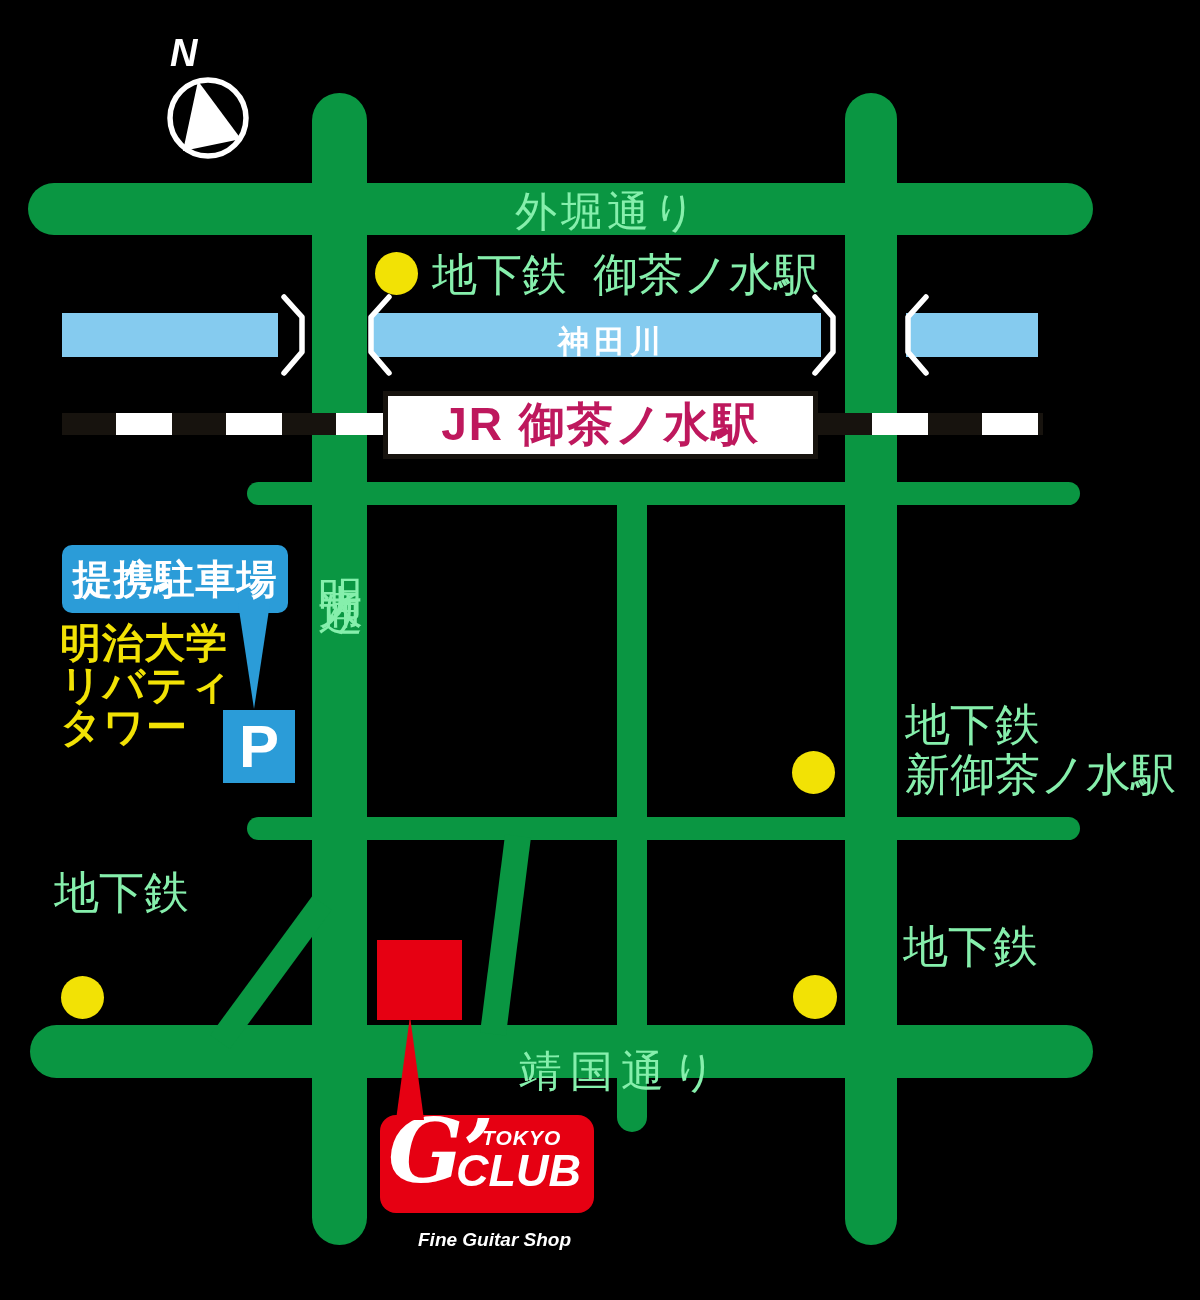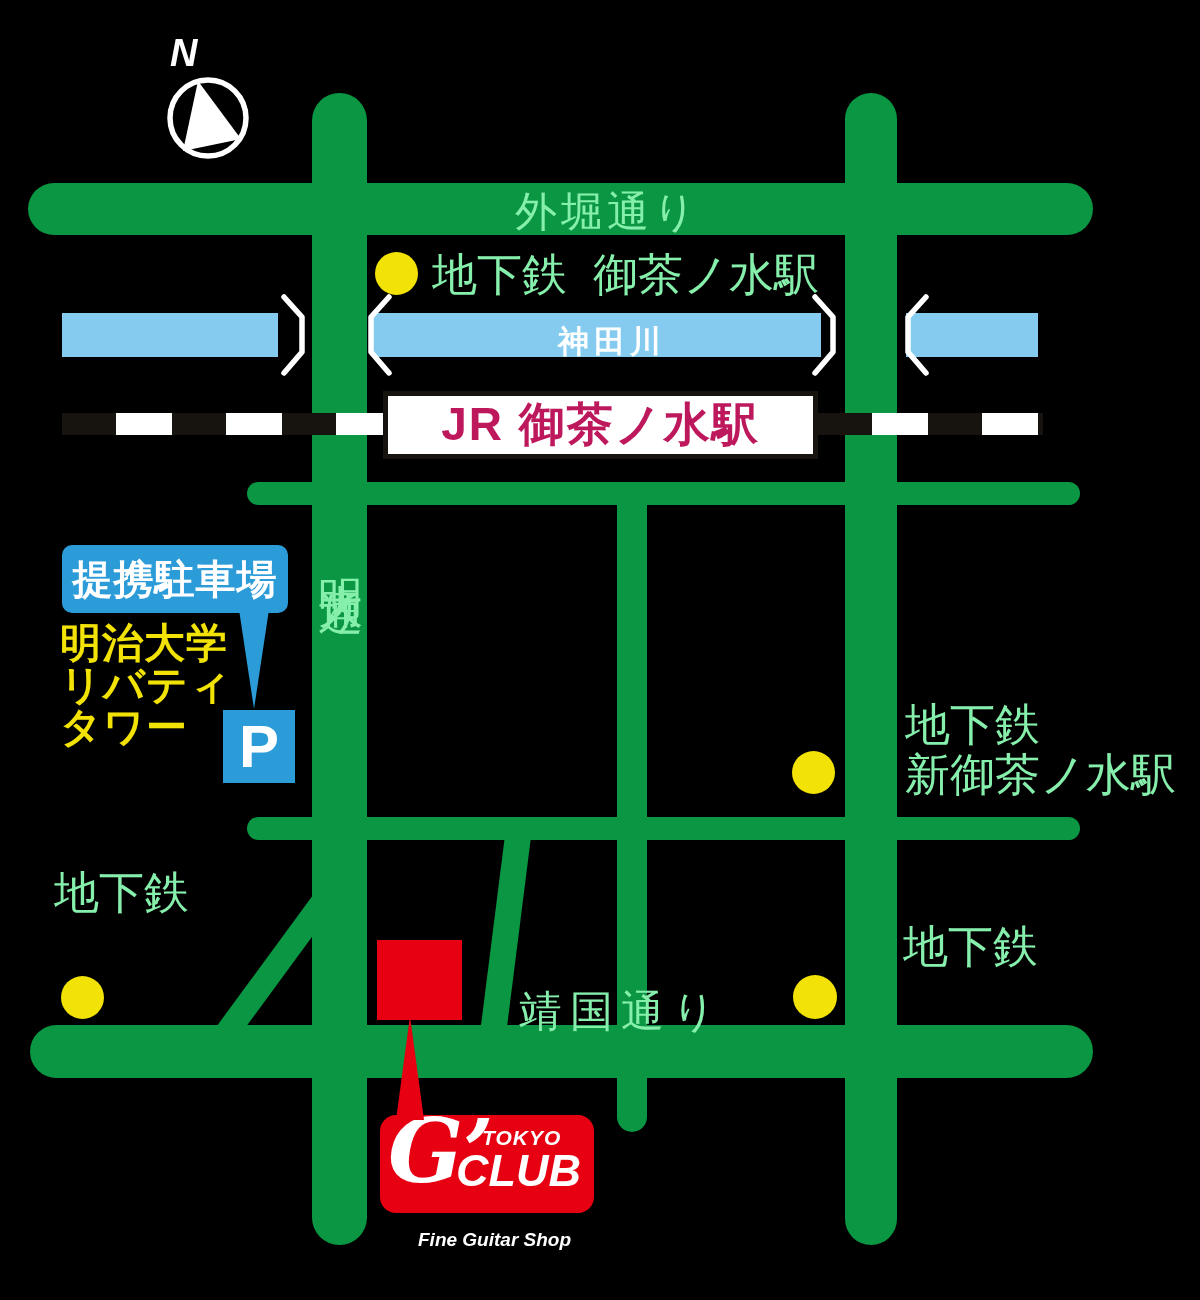--- a/index.html
+++ b/index.html
@@ -36,21 +36,21 @@
   .railway-left{left:62px;width:321px;}
   .railway-right{left:818px;width:225px;}
   .jr-box{position:absolute;left:383px;top:391px;width:435px;height:68px;z-index:5;
     background:#fff;border:5px solid #17130E;display:flex;align-items:center;justify-content:center;}
   .jr-box span{color:#be185d;font-size:46px;font-weight:800;letter-spacing:2px;white-space:nowrap;}
 
   
   .ylabel{position:absolute;color:#86efac;font-weight:400;z-index:5;white-space:nowrap;line-height:1.08;}
   .dot{position:absolute;width:43px;height:43px;border-radius:50%;background:#F2E205;z-index:5;}
   .lbl-sotobori{left:515px;top:189px;font-size:42px;letter-spacing:4px;}
-  .lbl-yasukuni{left:519px;top:988px;font-size:43px;letter-spacing:8px;}
+  .lbl-yasukuni{left:519px;top:1048px;font-size:43px;letter-spacing:8px;}
   .lbl-meidai{left:316px;top:543px;font-size:45px;letter-spacing:6px;
     writing-mode:vertical-rl;text-orientation:upright;}
   .lbl-ochanomizu{left:432px;top:251px;font-size:45px;display:flex;}
   .lbl-ochanomizu .sp{margin-right:26px;}
   .dot-ochanomizu{left:375px;top:252px;}
   .lbl-shin{left:905px;top:700px;font-size:45px;line-height:50px;}
   .dot-shin{left:792px;top:751px;}
   .lbl-jimbocho{left:54px;top:866px;font-size:45px;line-height:54px;}
   .dot-jimbocho{left:61px;top:976px;}
   .lbl-ogawamachi{left:903px;top:921px;font-size:45px;line-height:52px;}

